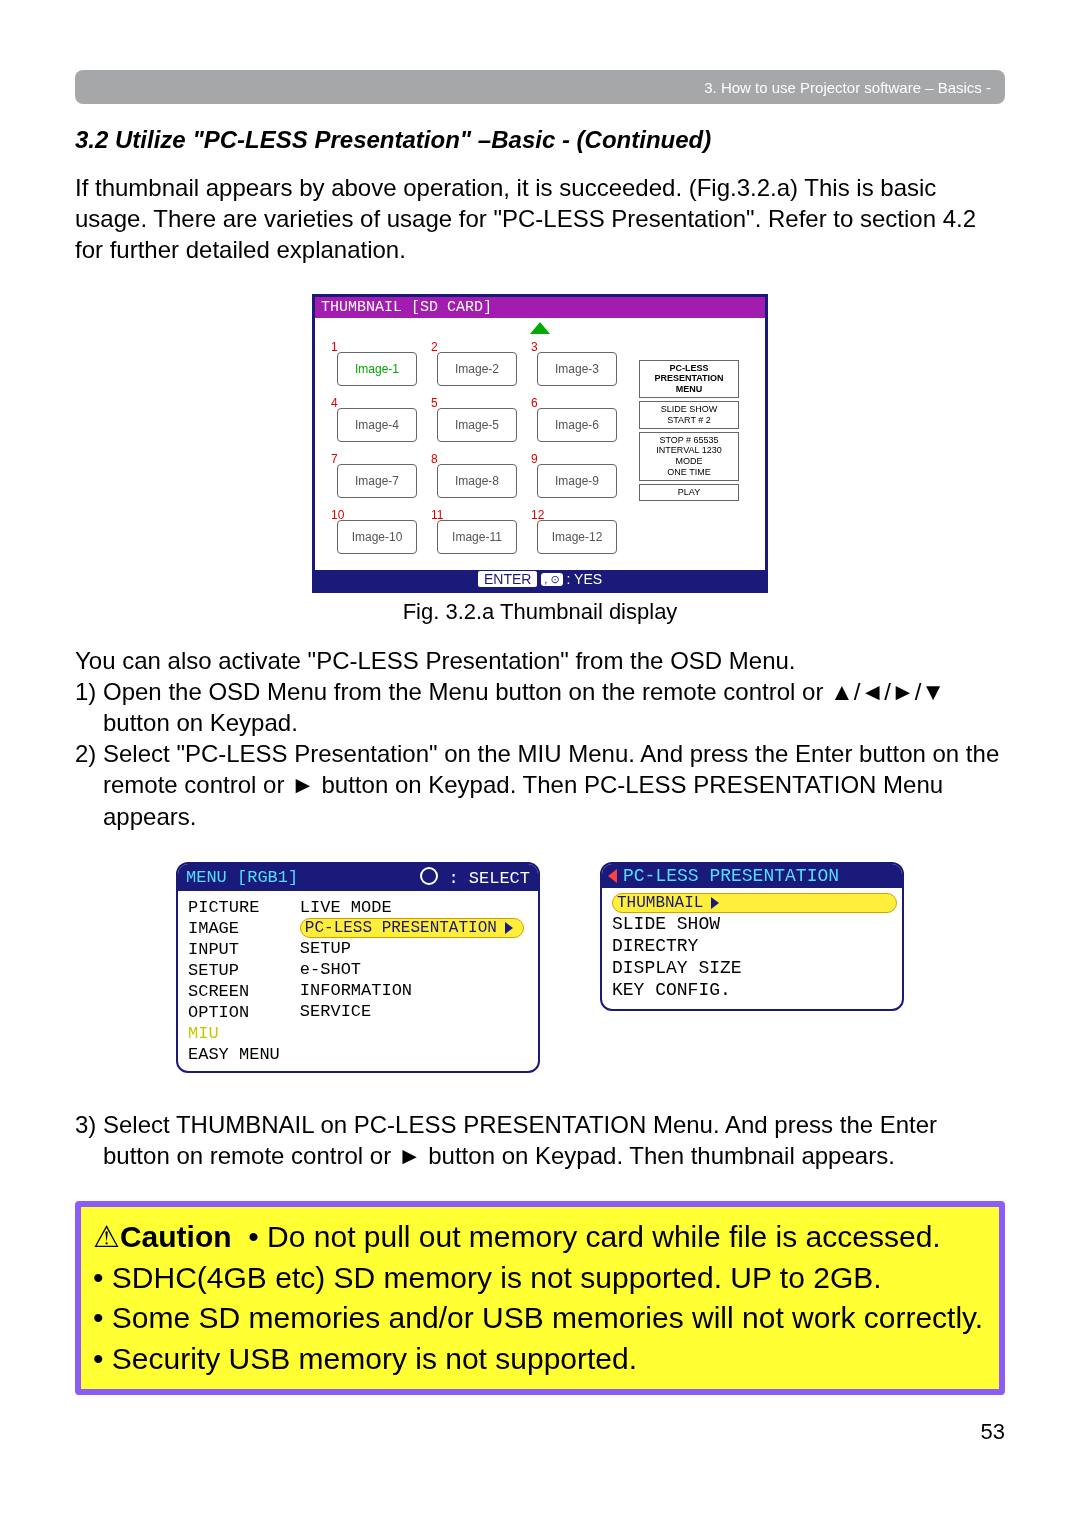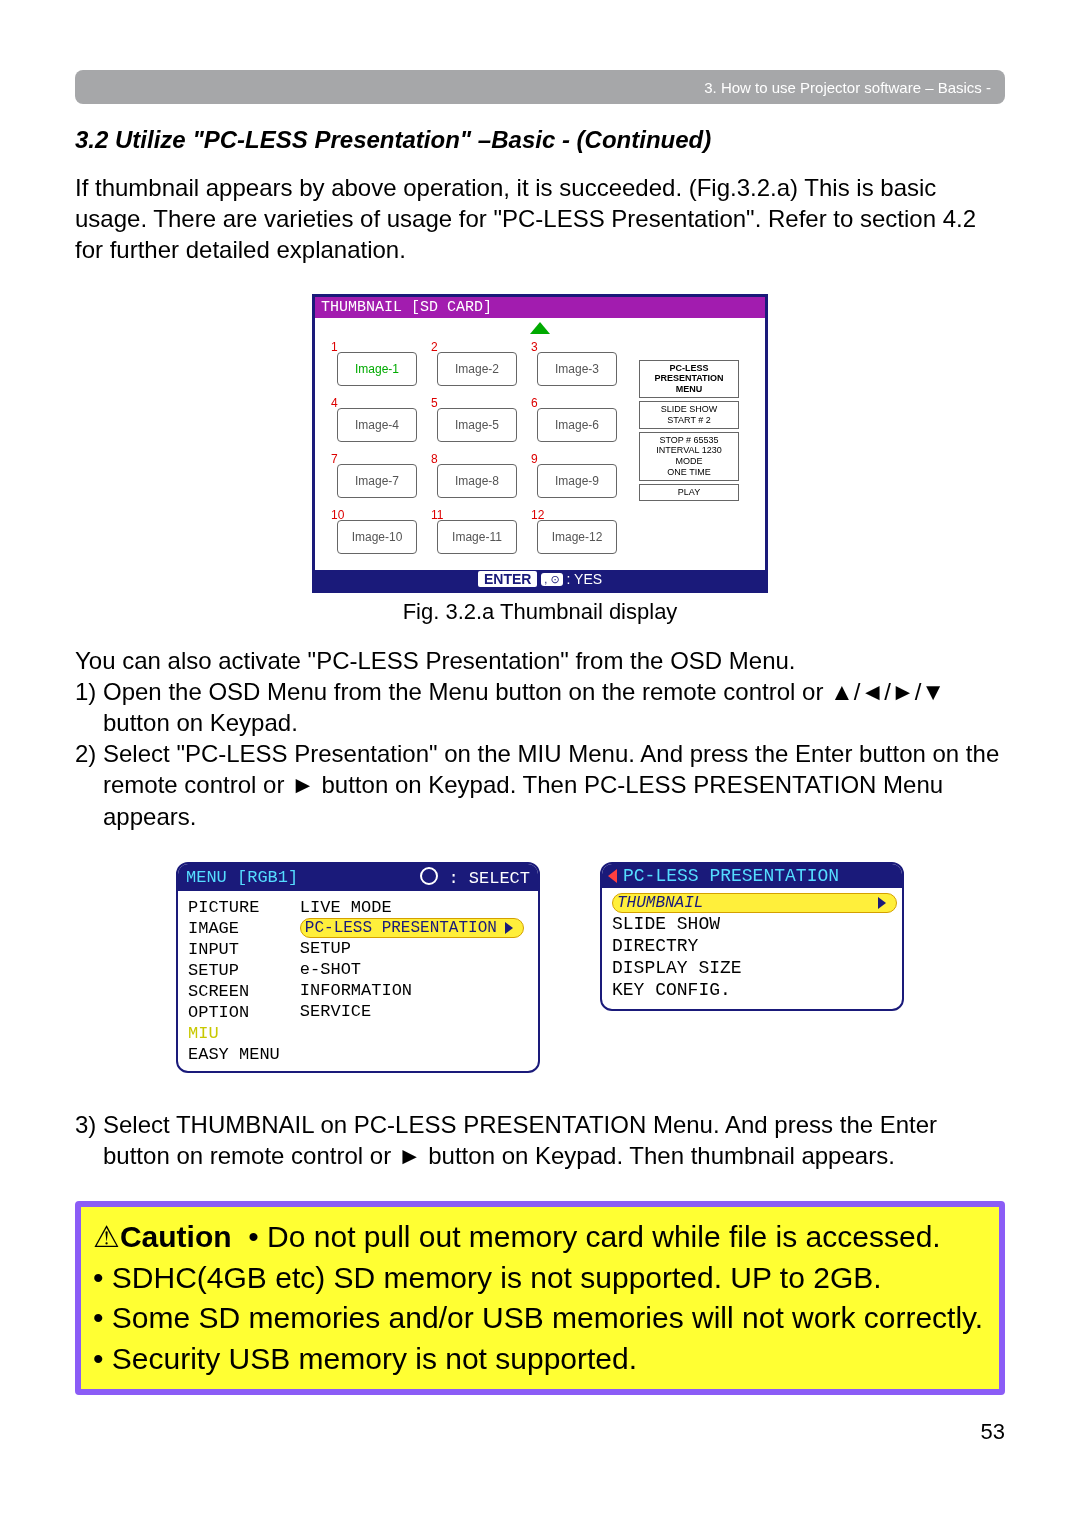--- a/index.html
+++ b/index.html
@@ -99,21 +99,21 @@
     line-height:1.2;
   }
   .thumb-footer {
     background:#1a1a7a;
     color:#fff;
     text-align:center;
     font-size:14px;
     padding:1px 0 3px 0;
   }
   .thumb-footer .enter-tag {
-    background:#fff; color:#1a1a7a; padding:0 6px; font-weight:bold; border-radius:2px;
+    background:#fff; color:#1a1a7a; padding:0 6px; font-weight:normal; border-radius:2px;
   }
   .arrow-up {
     width:0;height:0;border-left:10px solid transparent;border-right:10px solid transparent;border-bottom:12px solid #0a0;
     margin: 4px auto -4px auto;
   }
   .fig-caption { font-size: 22px; margin-top:6px;text-align:center; }
 
   .ol-text { font-size:24px; line-height:1.3; margin-bottom:30px; }
   .hang { text-indent:-28px; padding-left:28px; }
 
@@ -310,21 +310,21 @@
         </div>
       </div>
     </div>
 
     <div class="menu-box small">
       <div class="pc-head">
         <span class="ltri"></span>
         <span class="label">PC-LESS PRESENTATION</span>
       </div>
       <div class="pc-menu-body">
-        <div class="pill" style="width:96%; justify-content:space-between;font-style:italic;">
+        <div class="pill" style="width:96%; ">
           <span>THUMBNAIL</span>
           <span class="tri"></span>
         </div>
         <div class="row">SLIDE SHOW</div>
         <div class="row">DIRECTRY</div>
         <div class="row">DISPLAY SIZE</div>
         <div class="row">KEY CONFIG.</div>
       </div>
     </div>
   </div>

